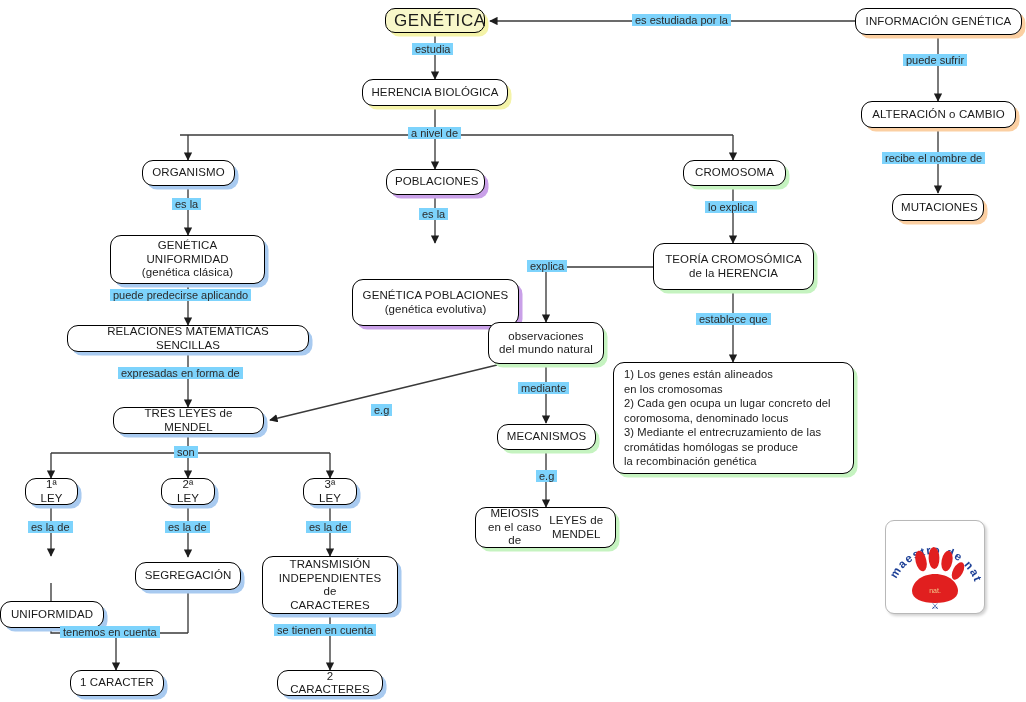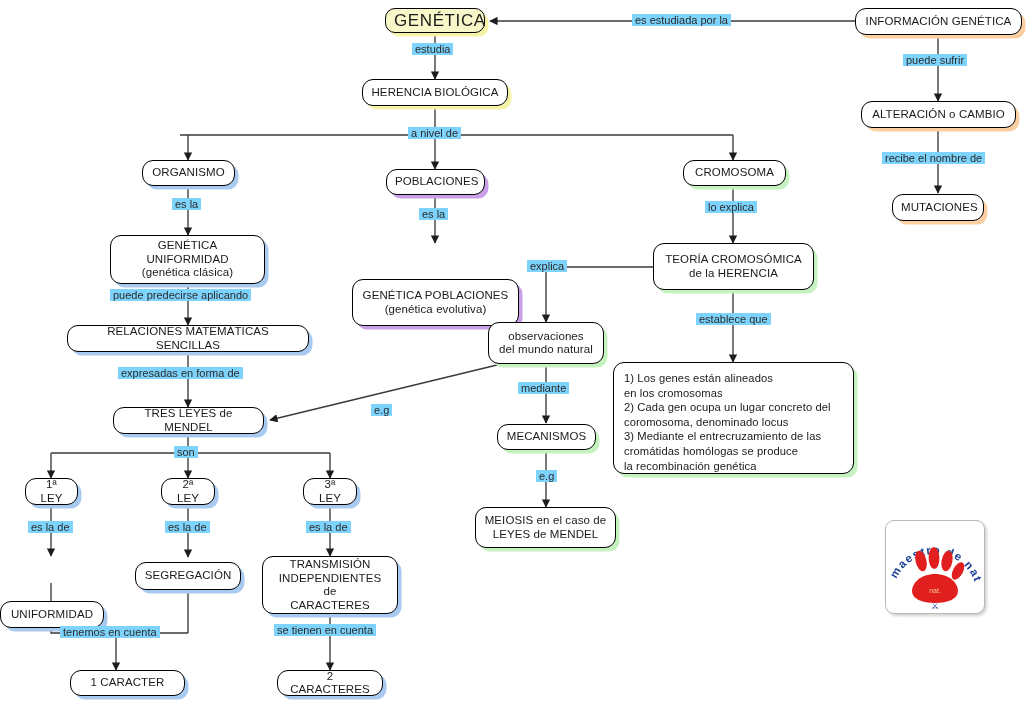--- a/index.html
+++ b/index.html
@@ -214,26 +214,26 @@
 
   <div class="node sh-green" style="left:488px; top:322px; width:116px; height:42px; flex-direction:column;">
     <span class="txt">observaciones</span>
     <span class="txt">del mundo natural</span>
   </div>
 
   <div class="node sh-green" style="left:497px; top:424px; width:99px; height:26px;">
     <span class="txt">MECANISMOS</span>
   </div>
 
-  <div class="node sh-green" style="left:475px; top:507px; width:141px; height:41px; flex-direction:column;">
+  <div class="node sh-green" style="left:475px; top:507px; width:141px; height:41px; flex-direction:row;justify-content:flex-end;">
     <span class="txt">MEIOSIS en el caso de</span>
     <span class="txt">LEYES de MENDEL</span>
   </div>
 
-  <div class="node big-list sh-green" style="left:613px; top:362px; width:241px; height:112px;">
+  <div class="node big-list sh-green" style="left:613px; top:362px; width:241px; height:112px;align-items:center;">
     <div style="width:100%;">
       <div>1) Los genes están alineados</div>
       <div>en los cromosomas</div>
       <div>2) Cada gen ocupa un lugar concreto del</div>
       <div>coromosoma, denominado locus</div>
       <div>3) Mediante el entrecruzamiento de las</div>
       <div>cromátidas homólogas se produce</div>
       <div>la recombinación genética</div>
     </div>
   </div>
@@ -257,21 +257,21 @@
   <div class="node sh-blue" style="left:262px; top:556px; width:136px; height:58px; flex-direction:column;">
     <span class="txt">TRANSMISIÓN</span>
     <span class="txt">INDEPENDIENTES de</span>
     <span class="txt">CARACTERES</span>
   </div>
 
   <div class="node sh-blue" style="left:135px; top:562px; width:106px; height:28px;">
     <span class="txt">SEGREGACIÓN</span>
   </div>
 
-  <div class="node sh-blue" style="left:70px; top:670px; width:115px; height:26px;">
+  <div class="node sh-blue" style="left:70px; top:670px; width:94px; height:26px;">
     <span class="txt">1 CARACTER</span>
   </div>
 
   <div class="node sh-blue" style="left:277px; top:670px; width:106px; height:26px;">
     <span class="txt">2 CARACTERES</span>
   </div>
 
   <div class="elabel" style="left:632px; top:14px;">es estudiada por la</div>
   <div class="elabel" style="left:412px; top:43px;">estudia</div>
   <div class="elabel" style="left:903px; top:54px;">puede sufrir</div>

